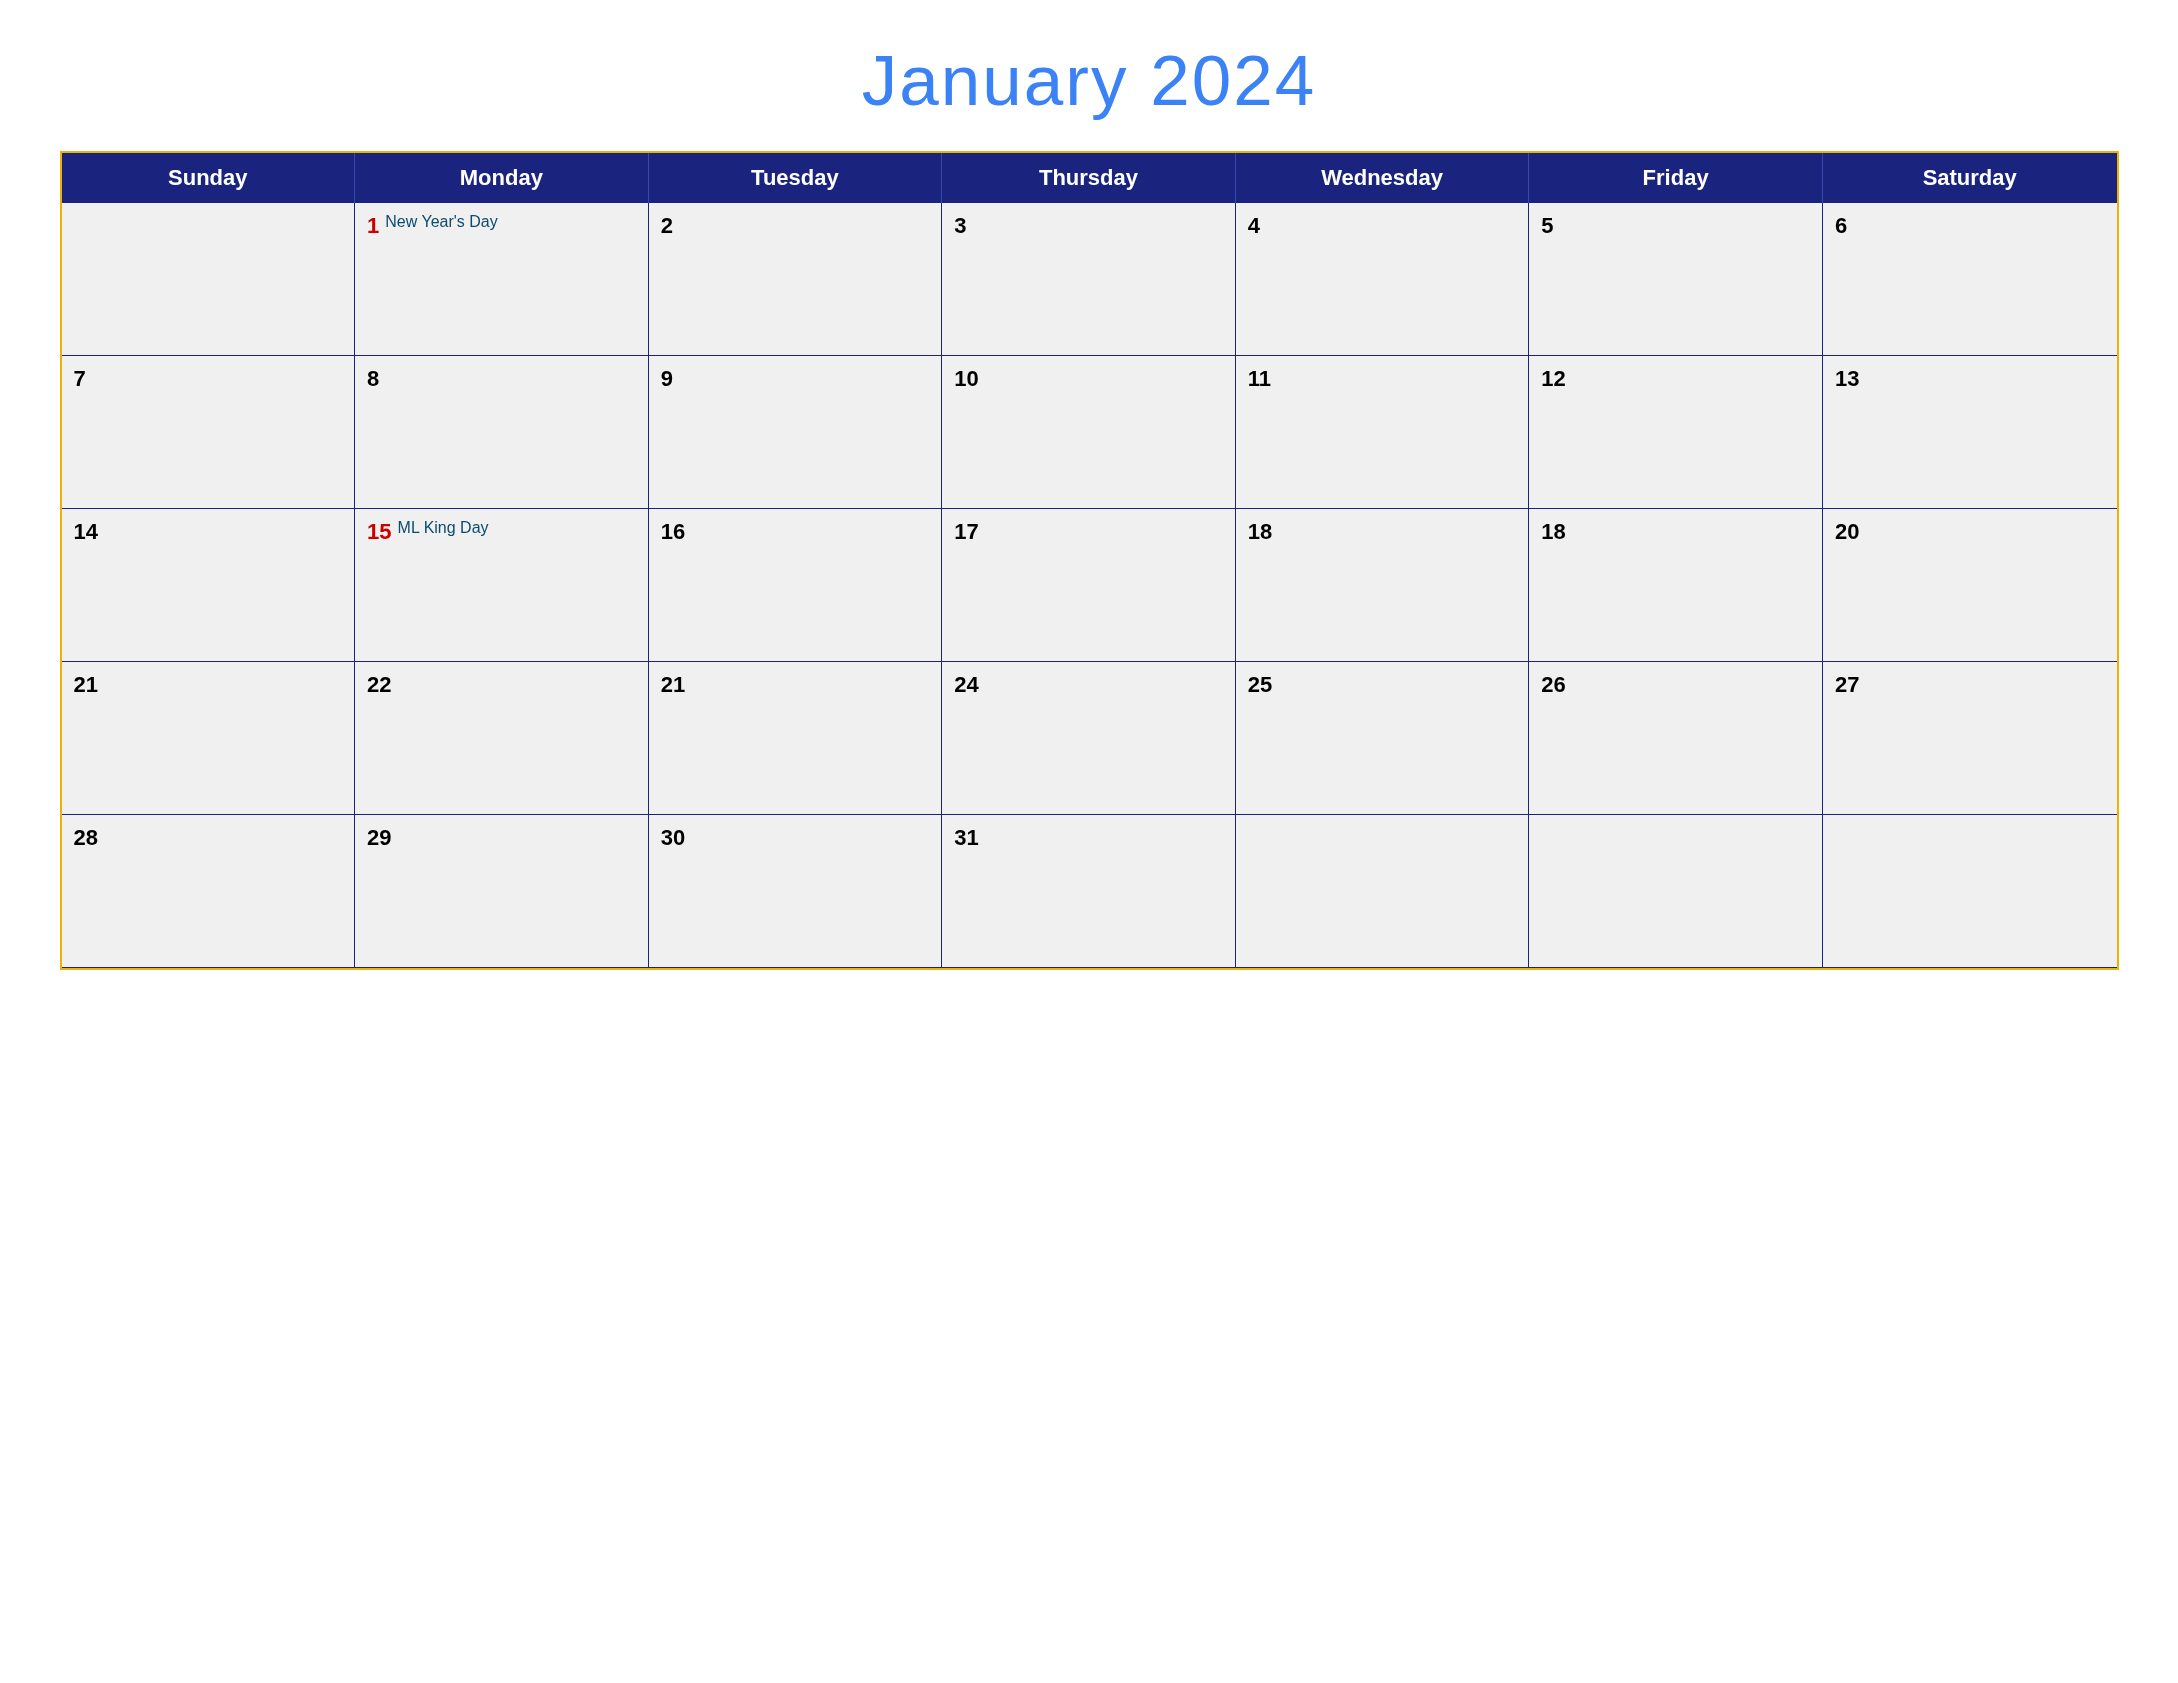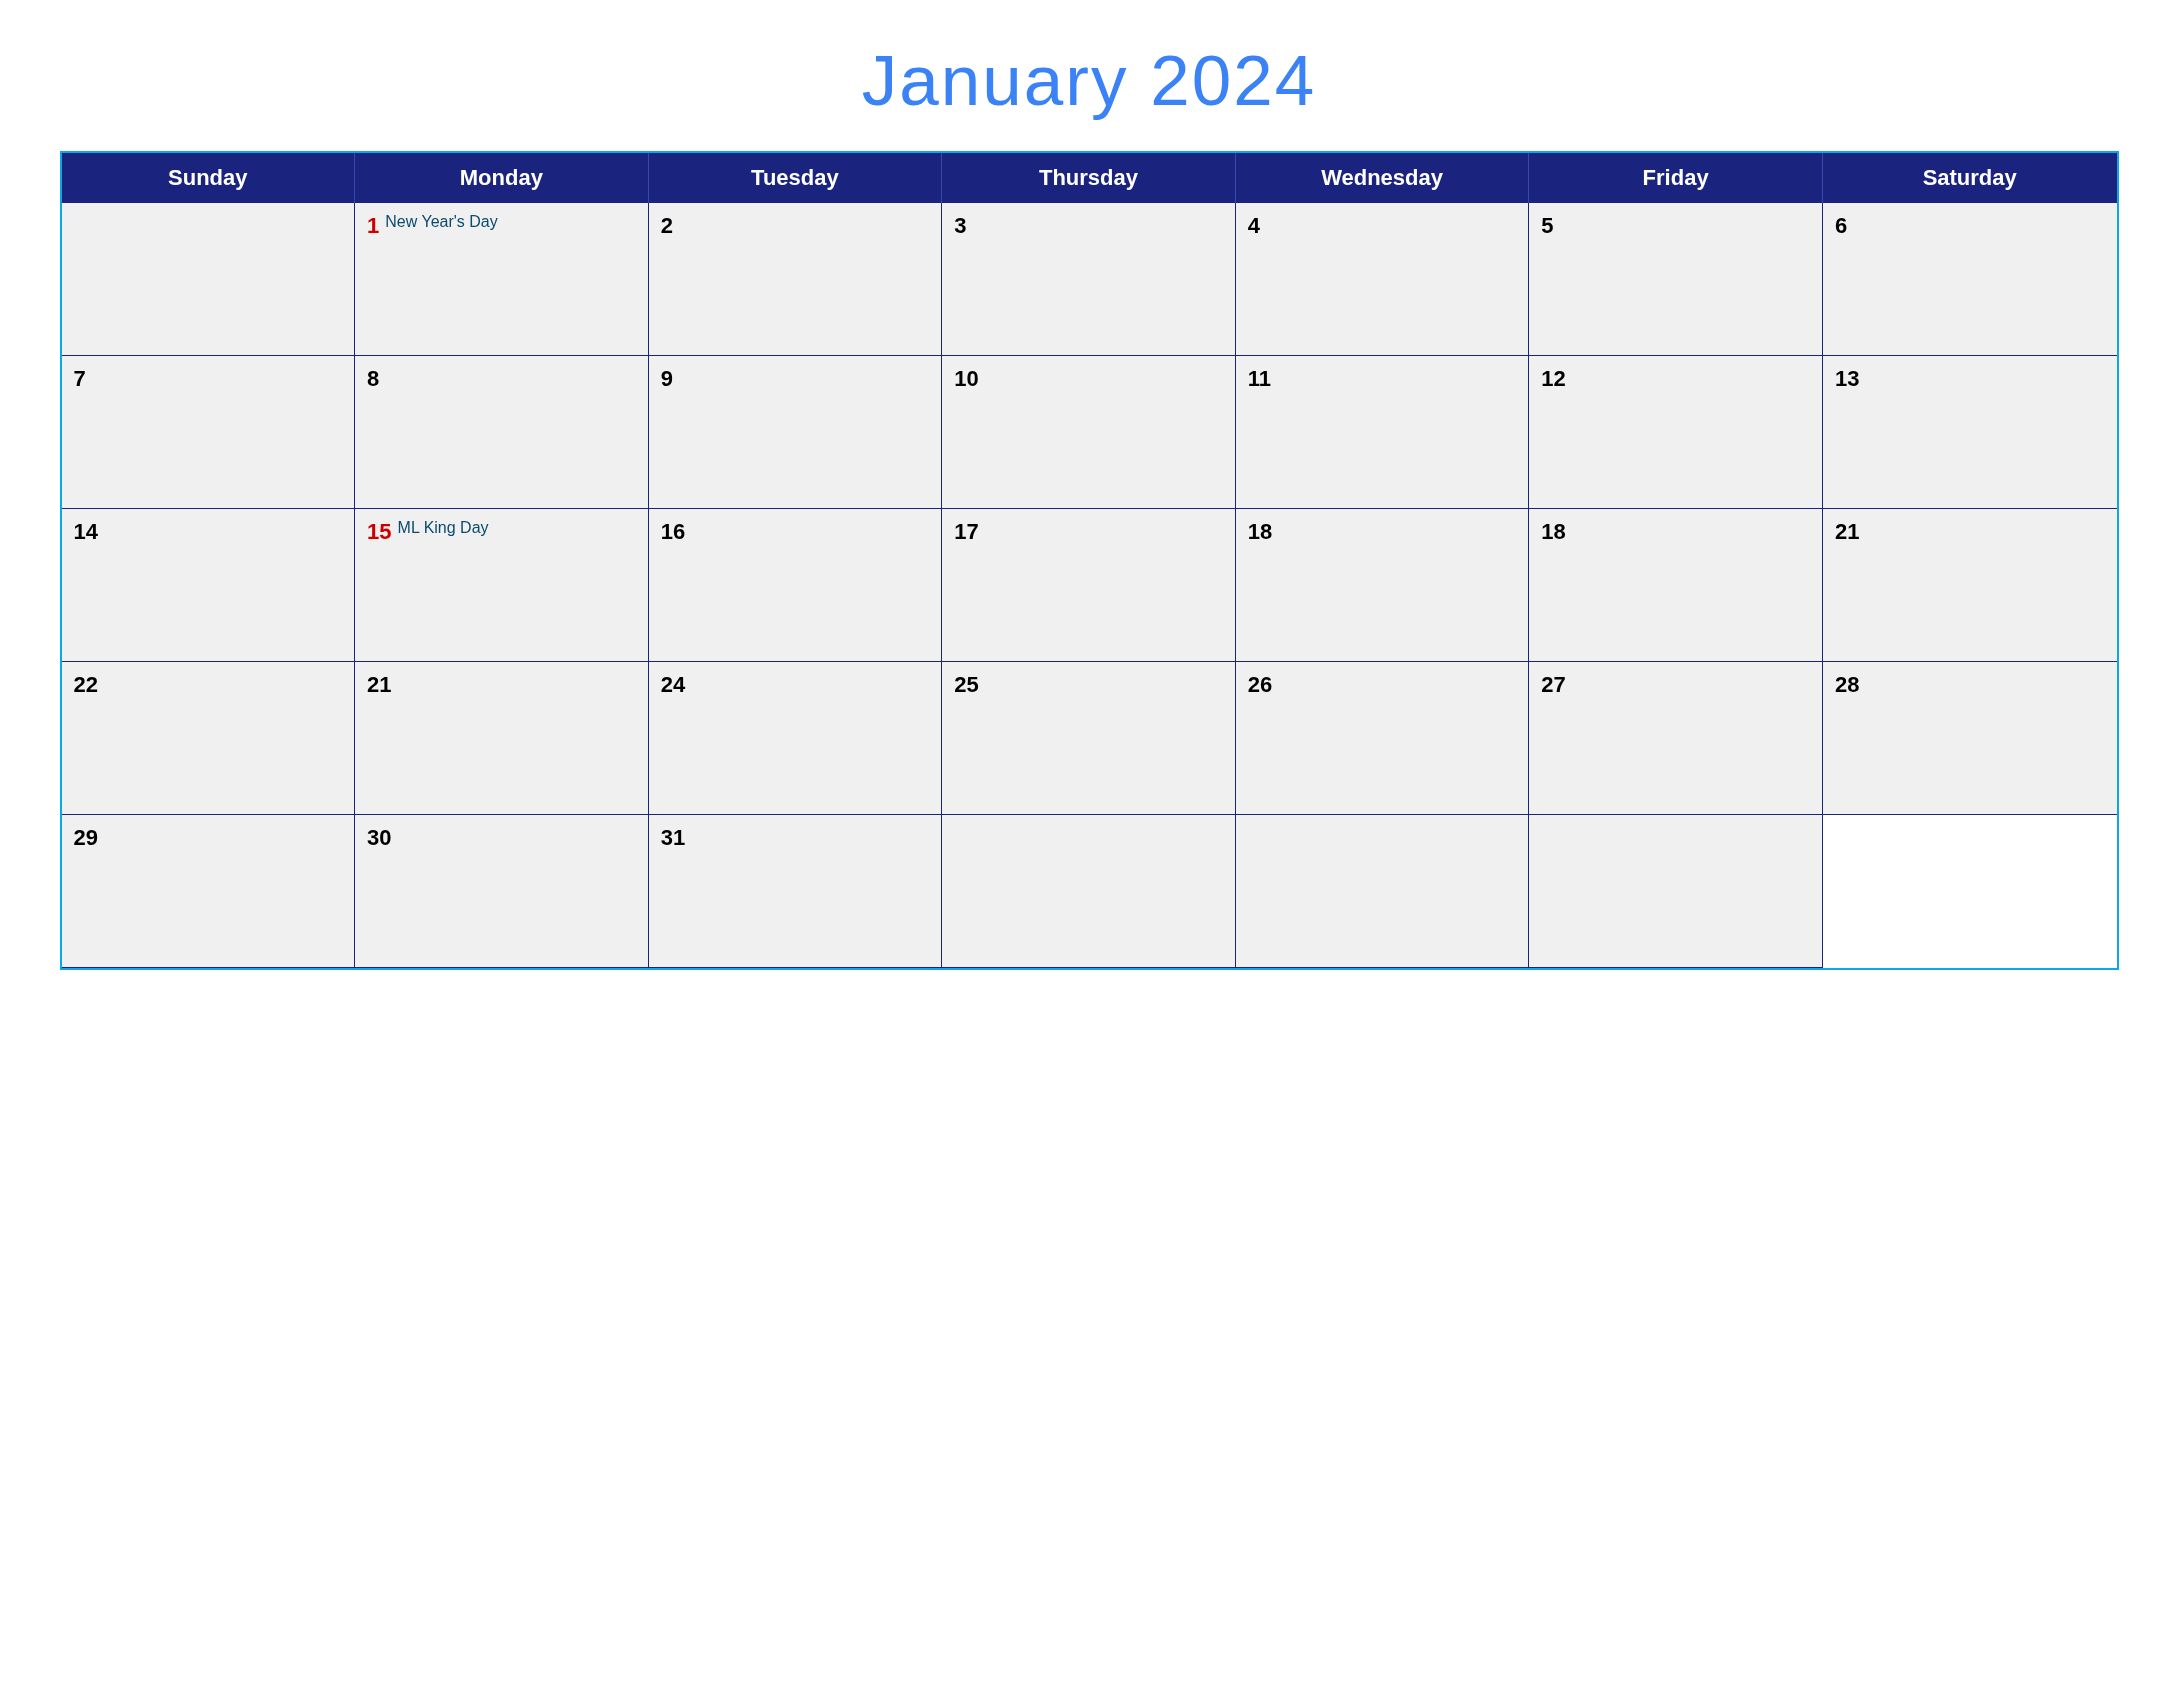--- a/index.html
+++ b/index.html
@@ -23,21 +23,21 @@
       font-weight: 300;
       color: #3b82f6;
       margin-bottom: 30px;
       letter-spacing: 2px;
       font-family: Arial, Helvetica, sans-serif;
     }
 
     .calendar-container {
       width: 100%;
       max-width: 2059px;
-      border: 2px solid #0ea5e9;
+      border: 2px solid #eab308;
     }
 
     .calendar-header {
       display: grid;
       grid-template-columns: repeat(7, 1fr);
       background-color: #1a237e;
     }
 
     .calendar-header-cell {
       color: #ffffff;
@@ -205,20 +205,25 @@
           <span class="day-number">18</span>
         </div>
       </div>
       <div class="calendar-cell">
         <div class="cell-content">
           <span class="day-number">18</span>
         </div>
       </div>
       <div class="calendar-cell">
         <div class="cell-content">
+          <span class="day-number">20</span>
+        </div>
+      </div>
+      <div class="calendar-cell">
+        <div class="cell-content">
           <span class="day-number">21</span>
         </div>
       </div>
       <div class="calendar-cell">
         <div class="cell-content">
           <span class="day-number">22</span>
         </div>
       </div>
       <div class="calendar-cell">
         <div class="cell-content">

